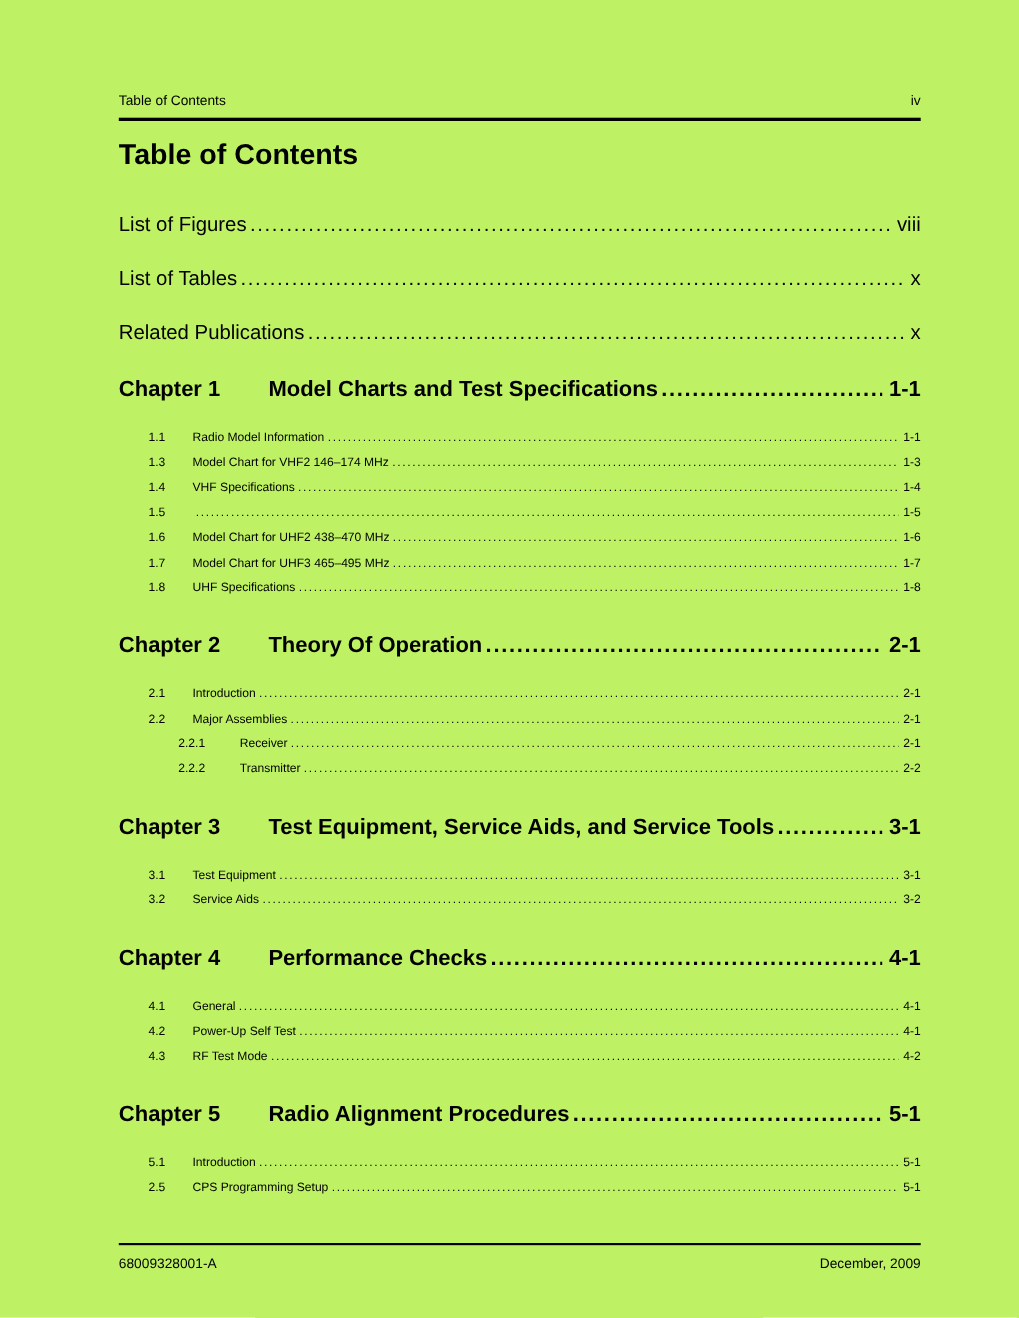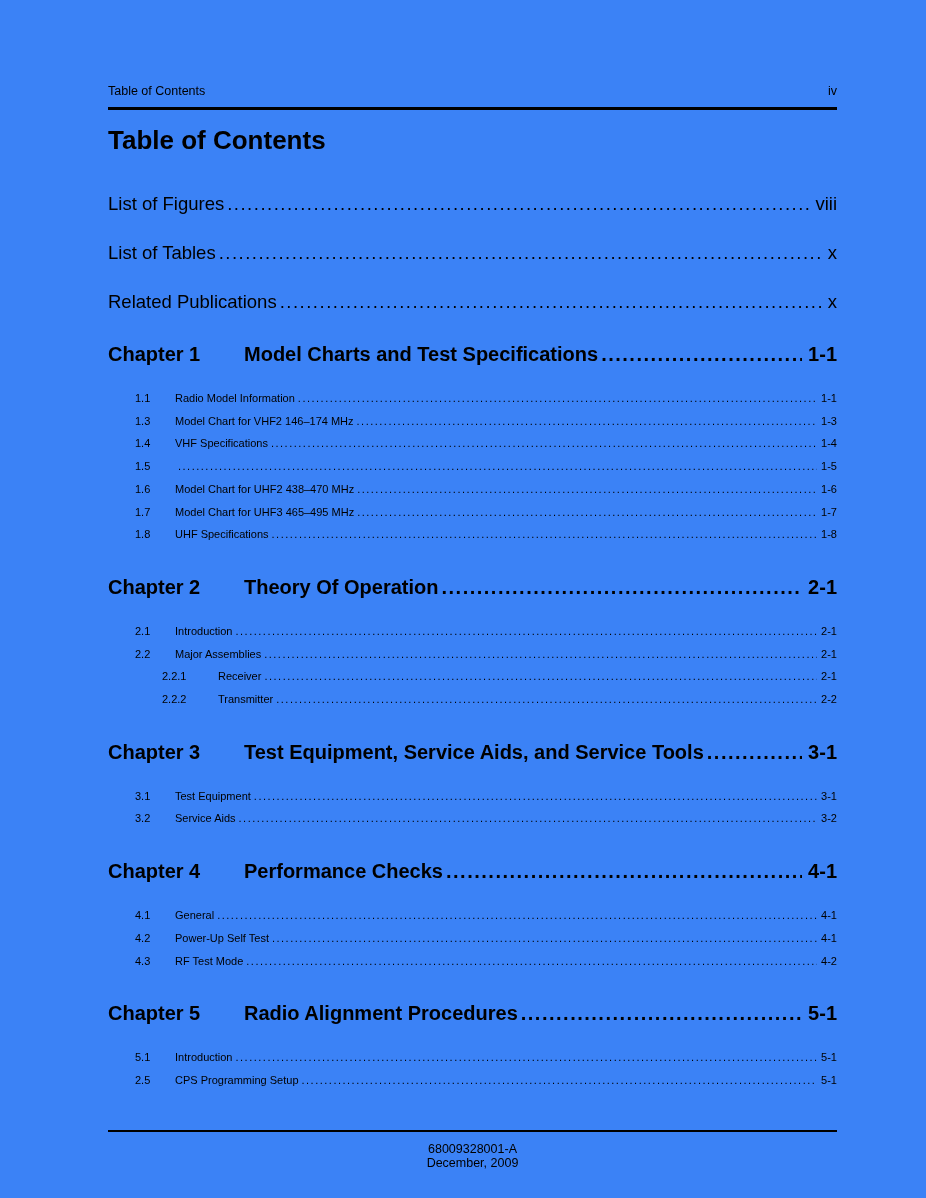--- a/index.html
+++ b/index.html
@@ -6,21 +6,21 @@
     margin: 0;
     padding: 0;
     background: #ffffff;
   }
   .page {
     width: 926px;
     height: 1198px;
     box-sizing: border-box;
     padding: 84px 89px 0 108px;
     position: relative;
-    background: #3b82f6;
+    background: #bef264;
     color: #000000;
     font-family: "Liberation Sans", sans-serif;
     overflow: hidden;
   }
   .running-header {
     display: flex;
     justify-content: space-between;
     align-items: baseline;
     font-size: 12.5px;
     margin-bottom: 9px;
@@ -88,24 +88,23 @@
     right: 89px;
     top: 1130px;
   }
   .footer-rule {
     border-top: 2.5px solid #000;
     height: 0;
   }
   .footer-row {
     display: flex;
     justify-content: space-between;
-    align-items: center;
+    align-items: flex-end;
     font-size: 12.5px;
     margin-top: 10px;
-    flex-direction: column;
   }
 </style>
 </head>
 <body>
 
 <div class="page">
 
   <div class="running-header">
     <span class="t">Table of Contents</span>
     <span class="t">iv</span>

